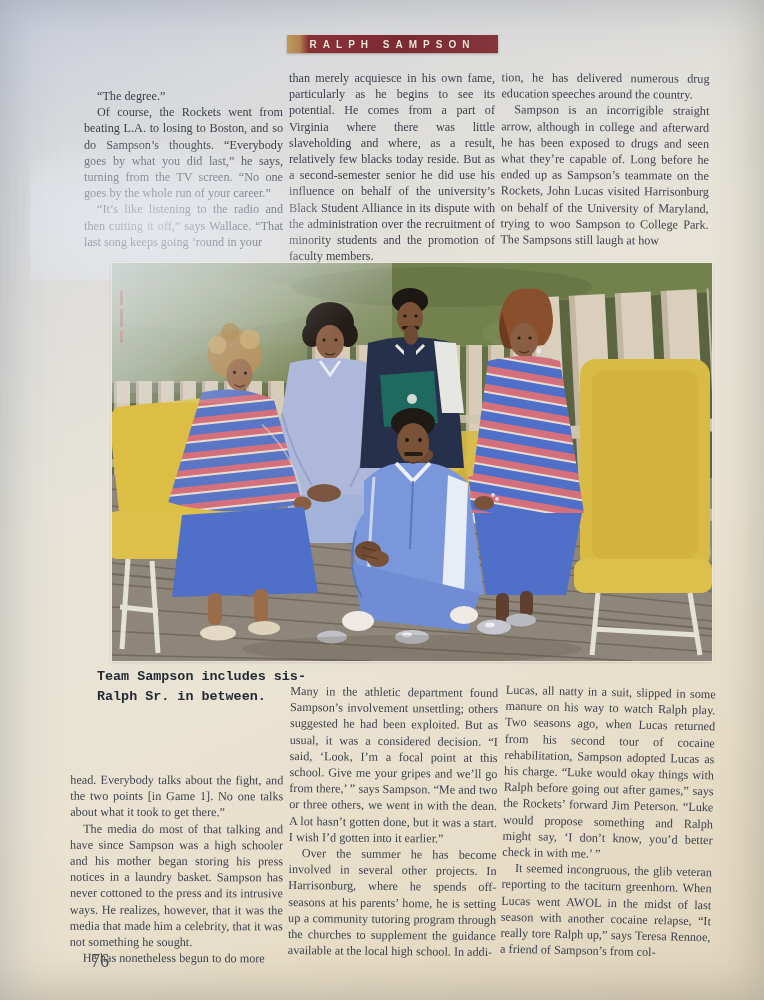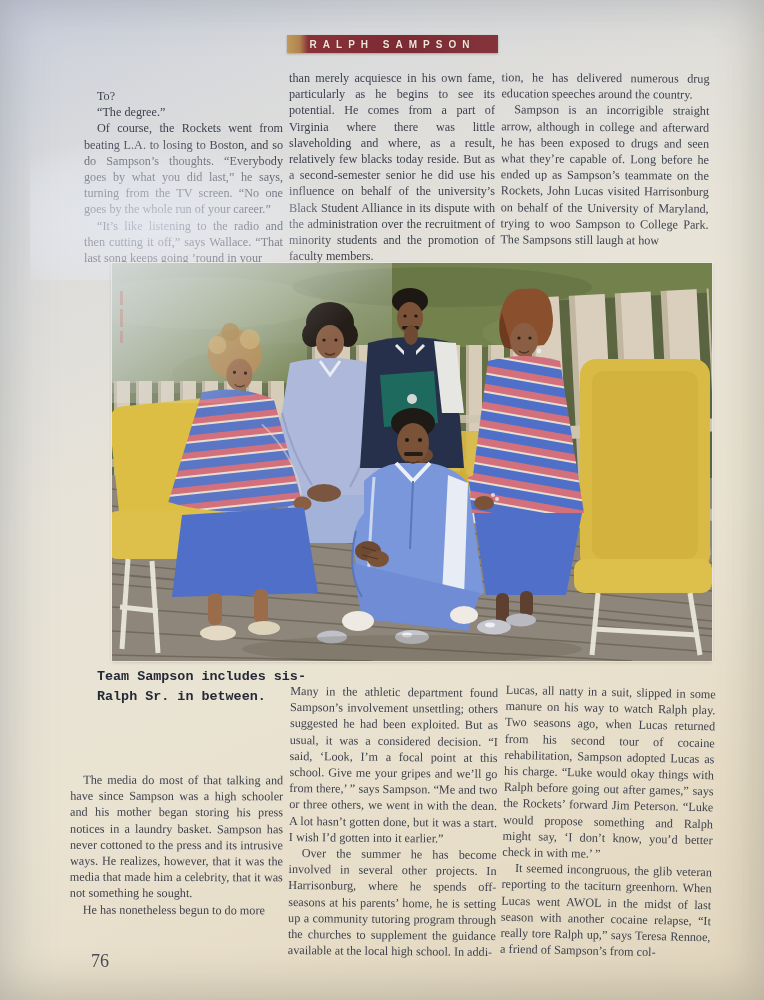--- a/index.html
+++ b/index.html
@@ -53,21 +53,20 @@
 </head>
 <body>
 
 <div class="page">
 
   <div class="masthead">
     <span>RALPH SAMPSON</span>
   </div>
 
   <div class="col tc1">
-    <p class="ind">To?</p>
     <p class="ind">“The degree.”</p>
     <p class="ind">Of course, the Rockets went from beating L.A. to losing to Boston, and so do Sampson’s thoughts. “Everybody goes by what you did last,” he says, turning from the TV screen. “No one goes by the whole run of your career.”</p>
     <p class="ind">“It’s like listening to the radio and then cutting it off,” says Wallace. “That last song keeps going ’round in your</p>
   </div>
   <div class="col tc2">
     <p>than merely acquiesce in his own fame, particularly as he begins to see its potential. He comes from a part of Virginia where there was little slaveholding and where, as a result, relatively few blacks today reside. But as a second-semester senior he did use his influence on behalf of the university’s Black Student Alliance in its dispute with the administration over the recruitment of minority students and the promotion of faculty members.</p>
   </div>
   <div class="col tc3">
     <p>tion, he has delivered numerous drug education speeches around the country.</p>
     <p class="ind">Sampson is an incorrigible straight arrow, although in college and afterward he has been exposed to drugs and seen what they’re capable of. Long before he ended up as Sampson’s teammate on the Rockets, John Lucas visited Harrisonburg on behalf of the University of Maryland, trying to woo Sampson to College Park. The Sampsons still laugh at how</p>
@@ -280,20 +279,21 @@
     </svg>
     <div class="photo-haze"></div>
   </div>
 
   <div class="caption">
     <div>Team Sampson includes sis-</div>
     <div>Ralph Sr. in between.</div>
   </div>
 
   <div class="col bc1">
+    <p>head. Everybody talks about the fight, and the two points [in Game 1]. No one talks about what it took to get there.”</p>
     <p class="ind">The media do most of that talking and have since Sampson was a high schooler and his mother began storing his press notices in a laundry basket. Sampson has never cottoned to the press and its intrusive ways. He realizes, however, that it was the media that made him a celebrity, that it was not something he sought.</p>
     <p class="ind">He has nonetheless begun to do more</p>
   </div>
   <div class="col bc2">
     <p>Many in the athletic department found Sampson’s involvement unsettling; others suggested he had been exploited. But as usual, it was a considered decision. “I said, ‘Look, I’m a focal point at this school. Give me your gripes and we’ll go from there,’ ” says Sampson. “Me and two or three others, we went in with the dean. A lot hasn’t gotten done, but it was a start. I wish I’d gotten into it earlier.”</p>
     <p class="ind">Over the summer he has become involved in several other projects. In Harrisonburg, where he spends off-seasons at his parents’ home, he is setting up a community tutoring program through the churches to supplement the guidance available at the local high school. In addi-</p>
   </div>
   <div class="col bc3">
     <p>Lucas, all natty in a suit, slipped in some manure on his way to watch Ralph play. Two seasons ago, when Lucas returned from his second tour of cocaine rehabilitation, Sampson adopted Lucas as his charge. “Luke would okay things with Ralph before going out after games,” says the Rockets’ forward Jim Peterson. “Luke would propose something and Ralph might say, ‘I don’t know, you’d better check in with me.’ ”</p>
     <p class="ind">It seemed incongruous, the glib veteran reporting to the taciturn greenhorn. When Lucas went AWOL in the midst of last season with another cocaine relapse, “It really tore Ralph up,” says Teresa Rennoe, a friend of Sampson’s from col-</p>

